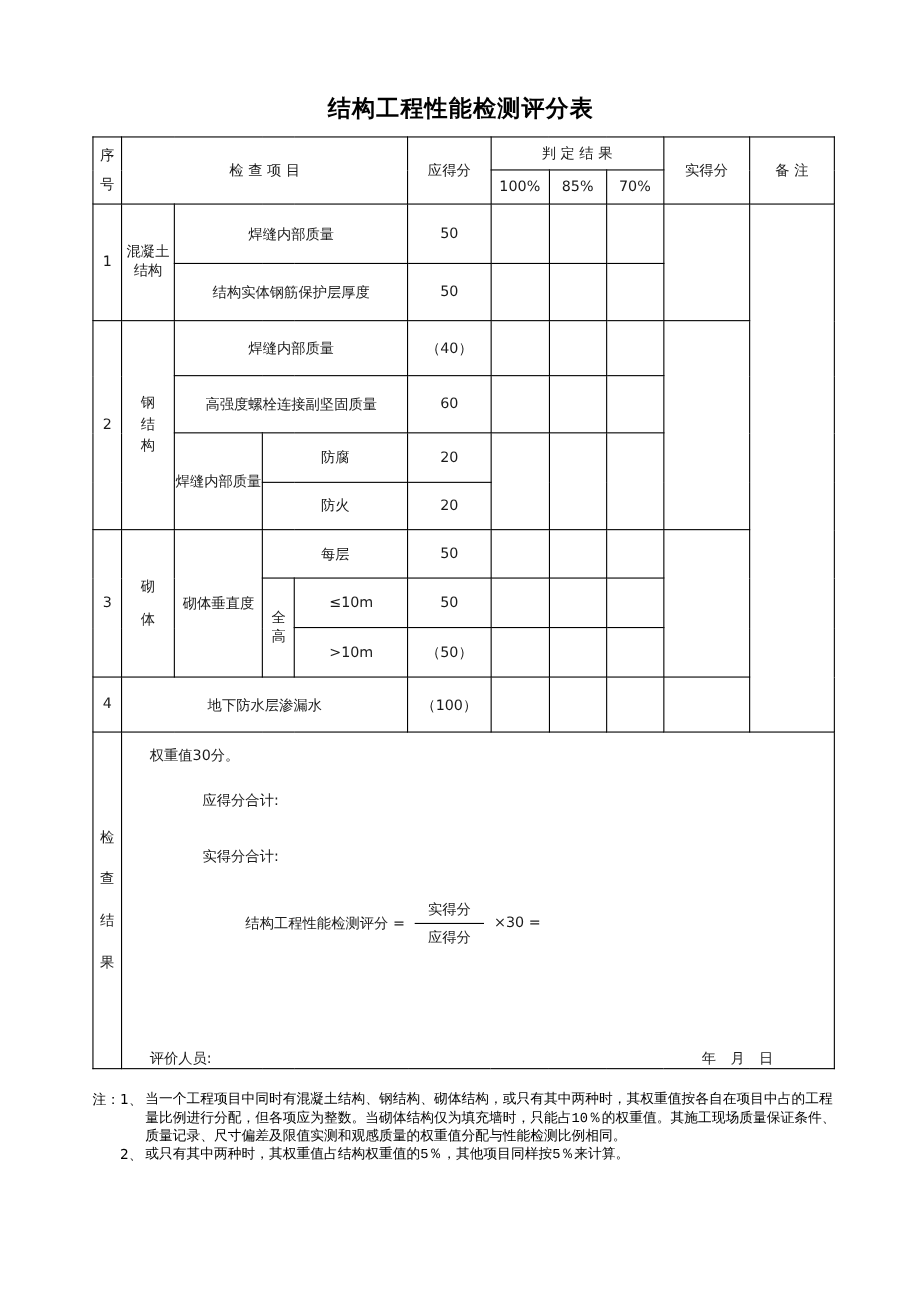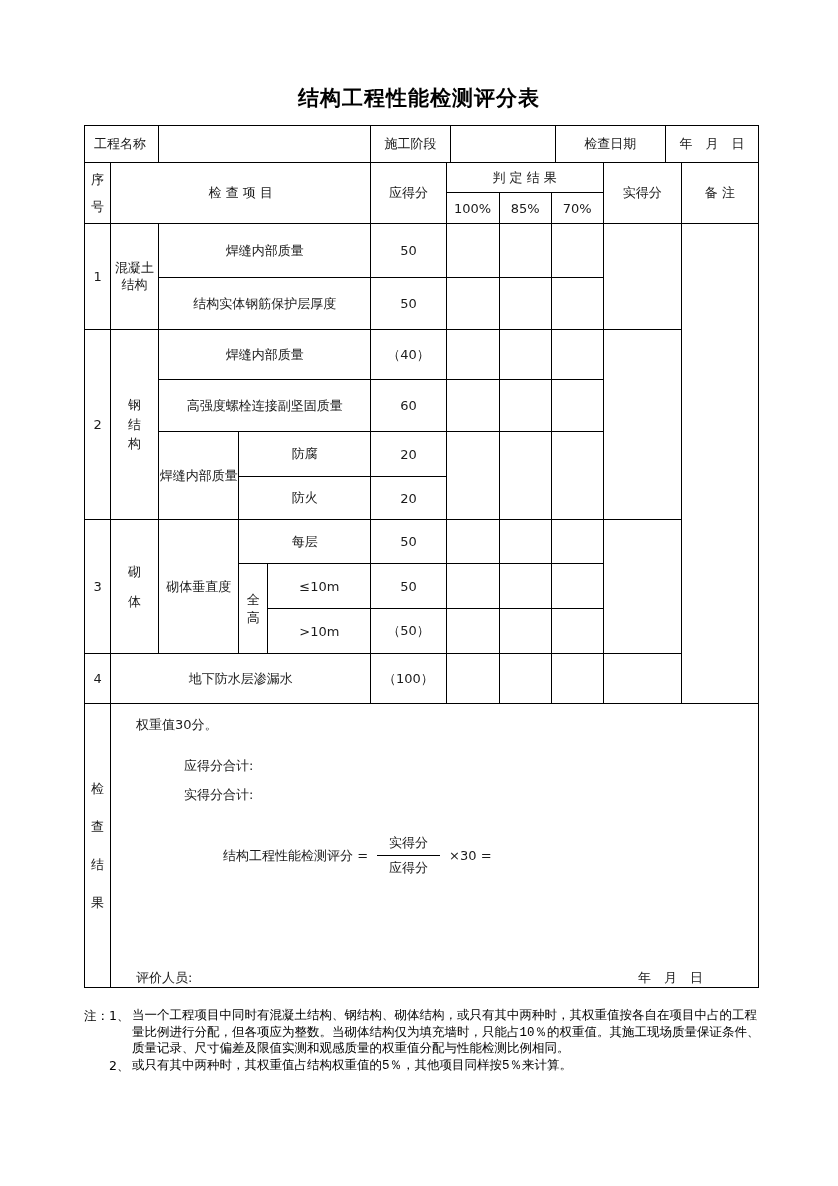--- a/index.html
+++ b/index.html
@@ -39,21 +39,21 @@
   .tl { text-align: left; padding-left: 9px; }
   .seq-h { line-height: 2.1; }
   .g2name { line-height: 1.5; }
   .g3name { line-height: 2.3; }
   .fullheight { line-height: 1.35; }
   .result-label { line-height: 38px; }
   .result-cell { vertical-align: top; text-align: left; }
   .result-cell > div { font-size: 13px; }
   .weight-note { margin: 12px 0 0 25px; }
   .total-line-1 { margin: 23px 0 0 73px; }
-  .total-line-2 { margin: 11px 0 0 73px; }
+  .total-line-2 { margin: 33px 0 0 73px; }
   .formula-row { margin: 30px 0 0 112px; display: flex; align-items: center; }
   .fraction { display: inline-flex; flex-direction: column; text-align: center; margin: 0 9px; }
   .fraction .num { padding: 0 12px 3px; border-bottom: 1px solid #000; }
   .fraction .den { padding-top: 3px; }
   .eval-row { display: flex; justify-content: space-between; margin: 92px 55px 0 25px; }
   .notes { margin: 20px 0 0 84px; width: 678px; font-size: 12.5px; line-height: 16.5px; color: #000; }
   .note-row { display: flex; align-items: flex-start; }
   .note-label { flex: 0 0 25px; }
   .note-no { flex: 0 0 23px; }
   .note-text { flex: 1; font-family: Liberation Mono, monospace; }
@@ -70,28 +70,20 @@
       <col style="width:74px">
         <col style="width:212px">
         <col style="width:79px">
         <col style="width:11px">
       <col style="width:94px">
         <col style="width:18px">
         <col style="width:92px">
         <col style="width:93px">
     </colgroup>
     <tbody>
-        <tr style="height:37px">
-      <td class="tl">工程名称</td>
-      <td></td>
-      <td>施工阶段</td>
-      <td colspan="2"></td>
-      <td colspan="2">检查日期</td>
-      <td>年　月　日</td>
-    </tr>
   </tbody>
     </table>
 
   <table id="main-table">
     <colgroup>
       <col style="width:26px">
         <col style="width:48px">
         <col style="width:80px">
         <col style="width:29px">
       <col style="width:103px">

